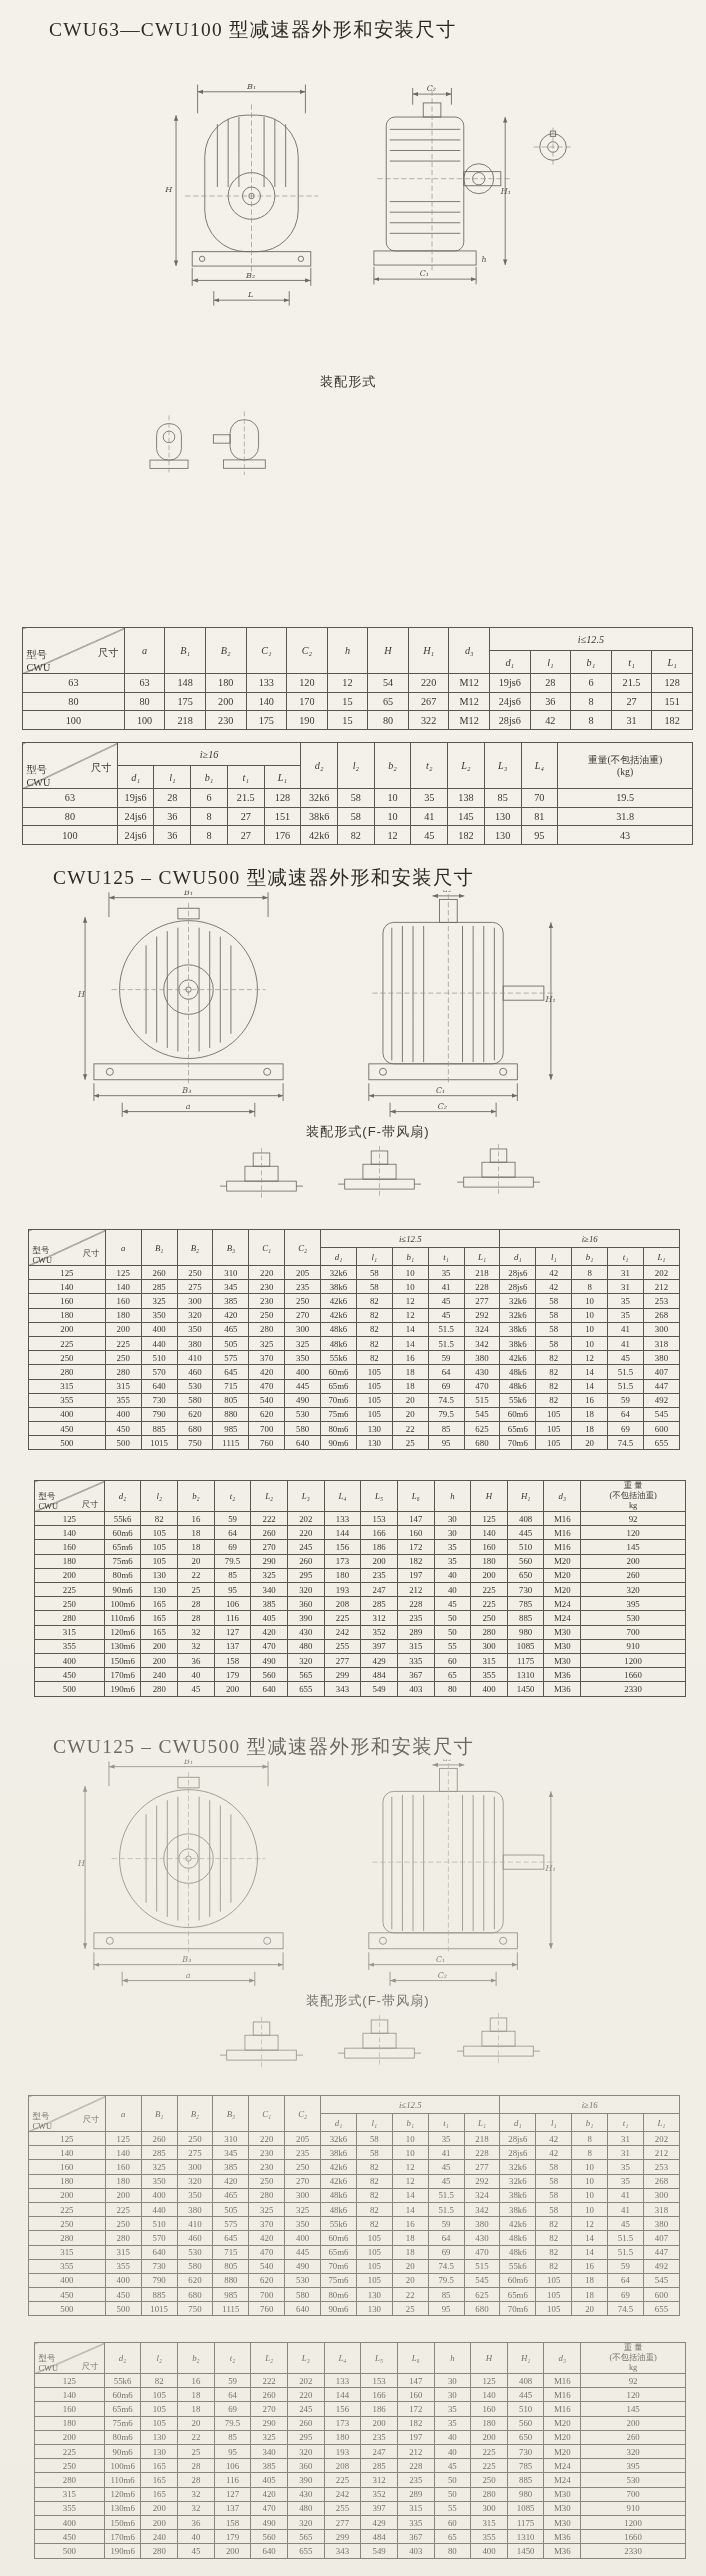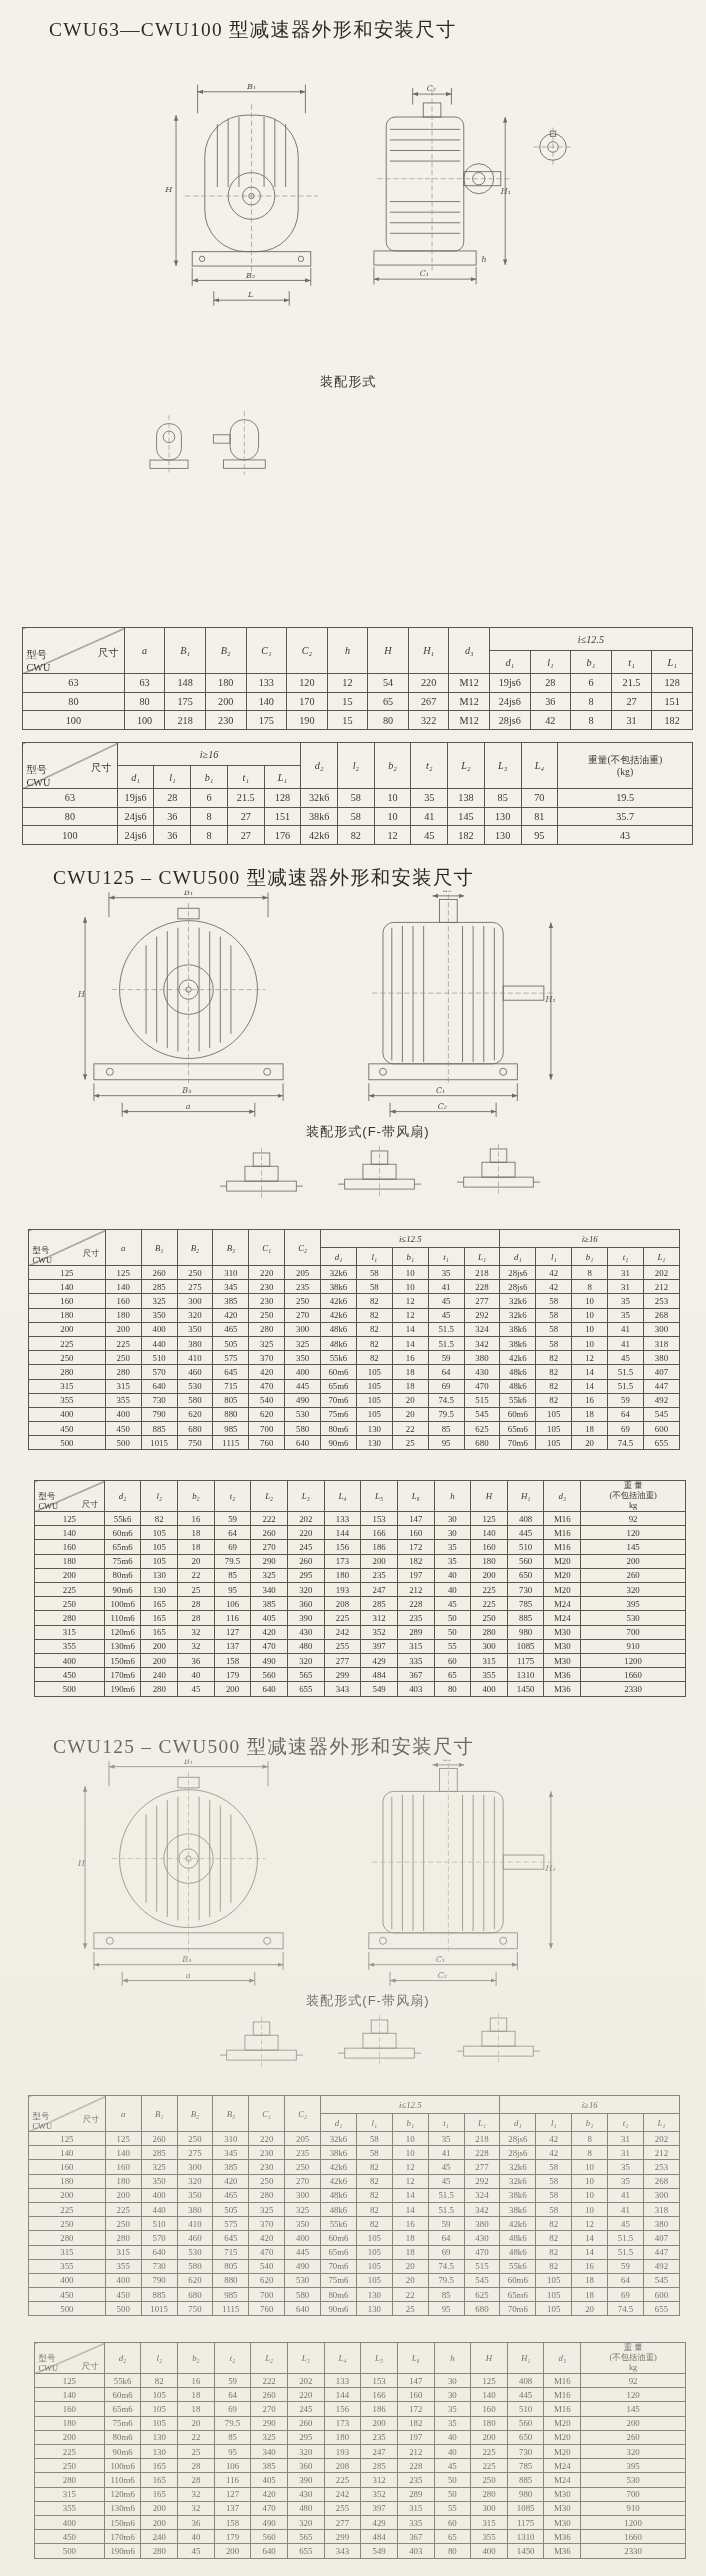--- a/index.html
+++ b/index.html
@@ -401,21 +401,21 @@
           <td>8</td>
           <td>27</td>
           <td>151</td>
           <td>38k6</td>
           <td>58</td>
           <td>10</td>
           <td>41</td>
           <td>145</td>
           <td>130</td>
           <td>81</td>
-          <td>35.7</td>
+          <td>31.8</td>
         </tr>
         <tr>
           <td>100</td>
           <td>24js6</td>
           <td>36</td>
           <td>8</td>
           <td>27</td>
           <td>176</td>
           <td>42k6</td>
           <td>82</td>

